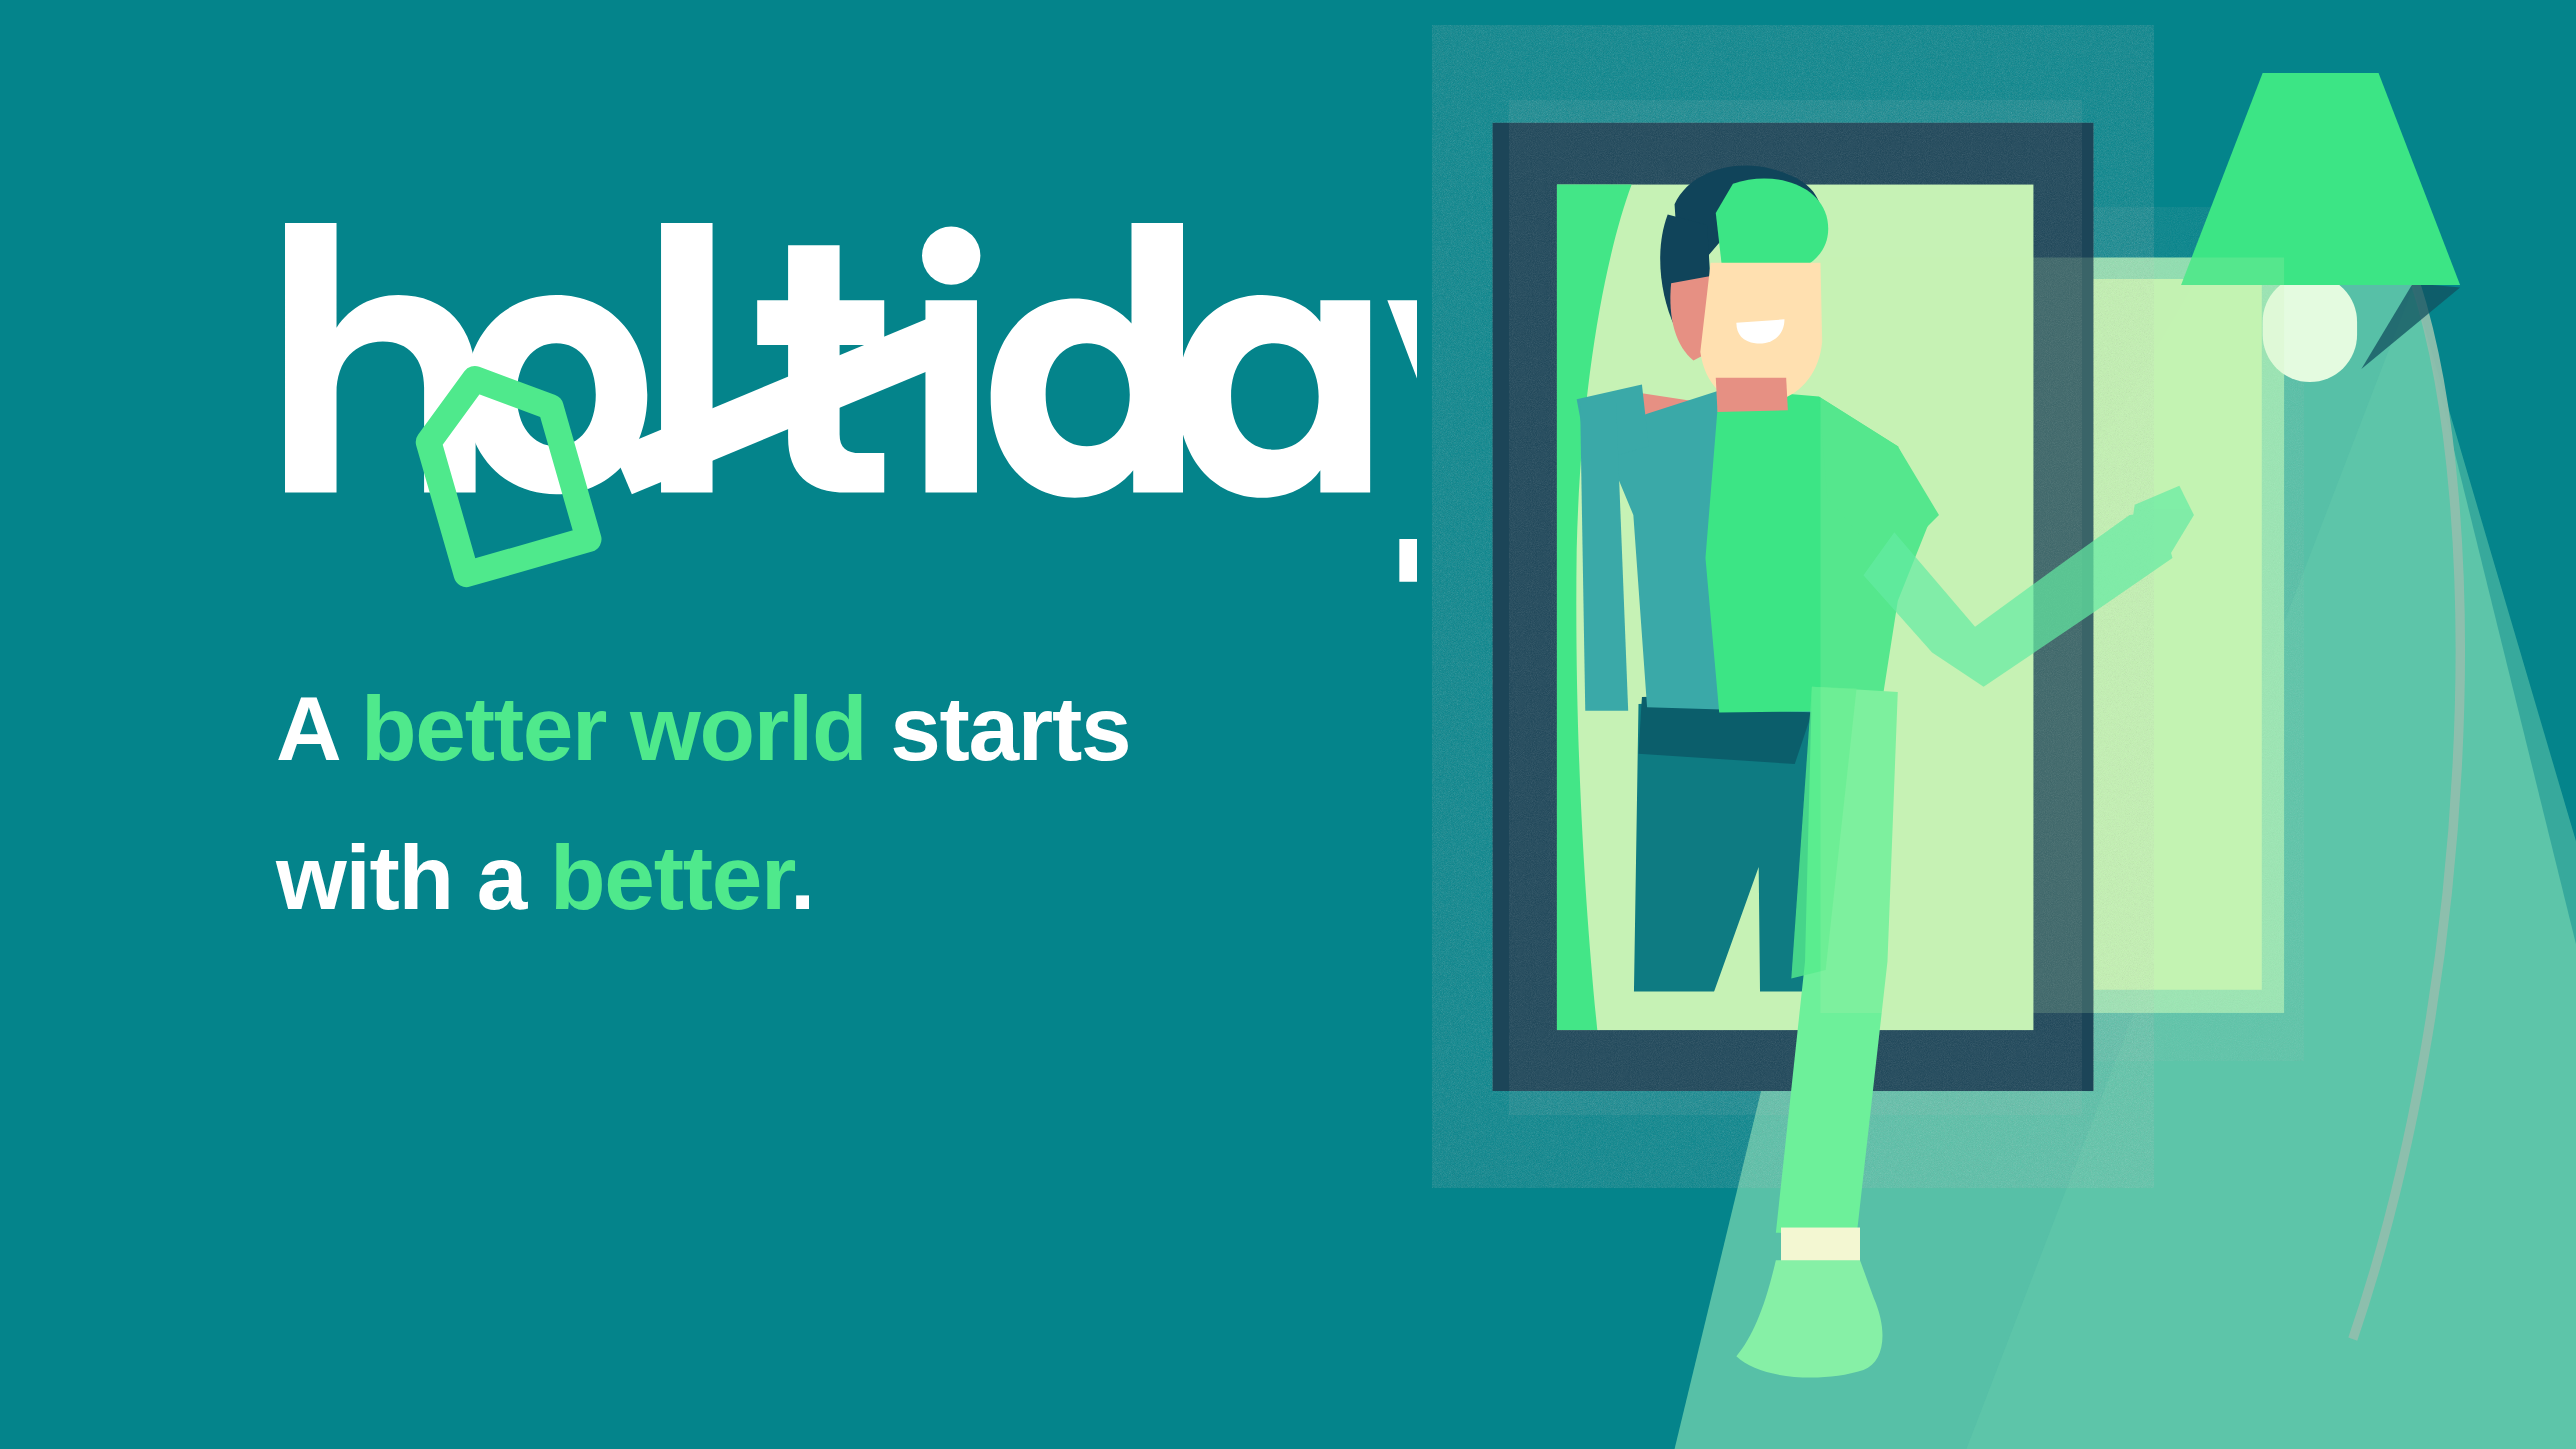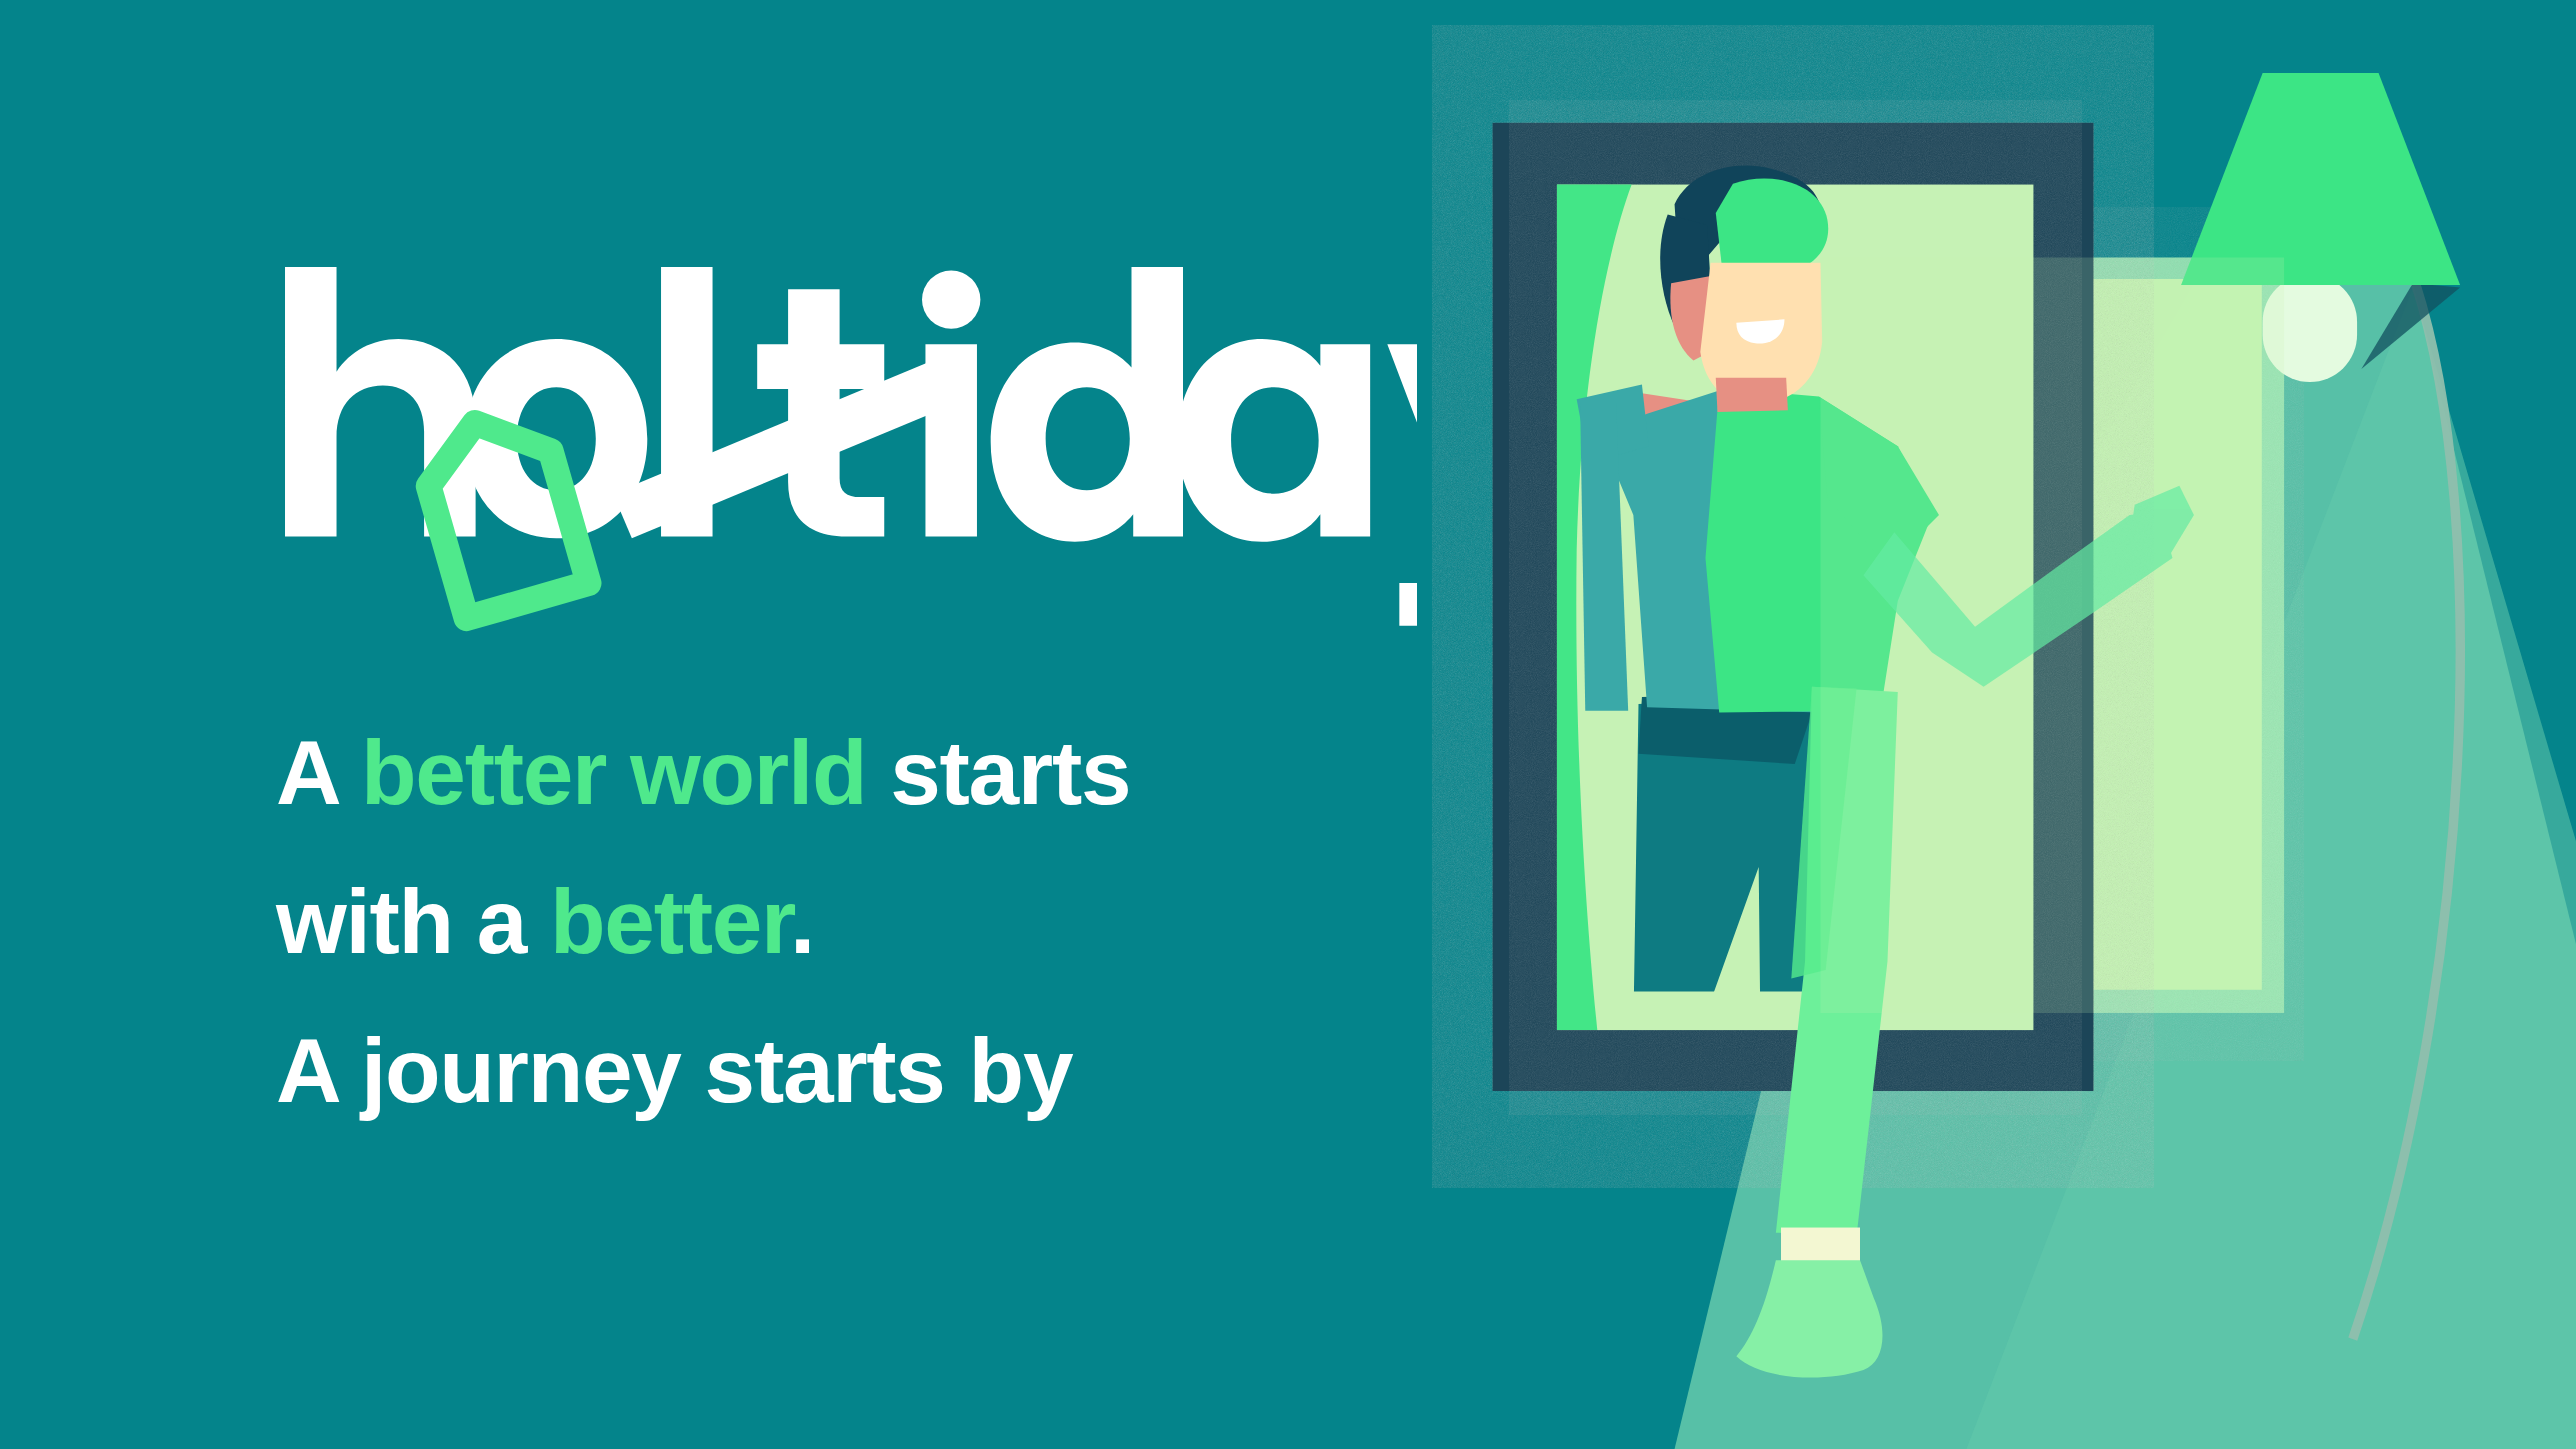--- a/index.html
+++ b/index.html
@@ -6,21 +6,21 @@
   html,body { width:2576px; height:1449px; overflow:hidden; }
   body {
     font-family:"Liberation Sans", sans-serif;
     background:#04848b;
     position:relative;
   }
 
   #stage { position:absolute; inset:0; background:#04848b; overflow:hidden; }
 
   
-  .left-col { position:absolute; left:0; top:0; width:1460px; height:1086px;margin-top:44px; }
+  .left-col { position:absolute; left:0; top:0; width:1460px; height:1086px; }
 
   .logo-block {
     position:absolute; left:273px; top:216px;
     width:910px; height:275px;
   }
   .logo-svg { display:block; width:100%; height:100%; overflow:visible; }
 
   .tagline {
     position:absolute; left:276px; top:654px;
     width:1151px;
@@ -82,23 +82,20 @@
         </g>
       </svg>
     </div>
 
     <div class="tagline">
       <span class="ln">
         <span>A </span><span class="hl">better world</span><span> starts</span>
       </span>
       <span class="ln">
         <span>with a </span><span class="hl">better</span><span>.</span>
-      </span>
-      <span class="ln">
-        <span>A journey starts by</span>
       </span>
     </div>
   </div>
 
   <div class="illo">
     <svg viewBox="0 0 1350 1688" preserveAspectRatio="none">
       <defs>
         <filter id="grain">
           <feTurbulence type="fractalNoise" baseFrequency="0.9" numOctaves="3" result="n"></feTurbulence>
           <feColorMatrix in="n" type="saturate" values="0"></feColorMatrix>

